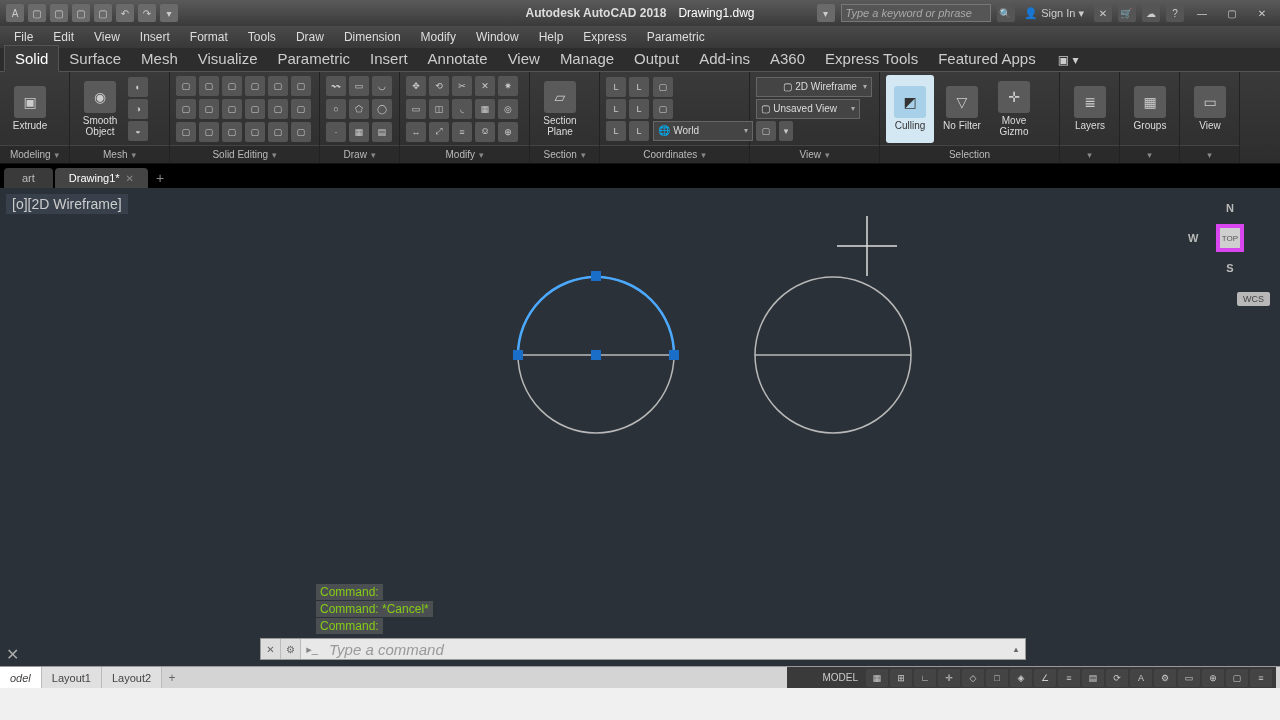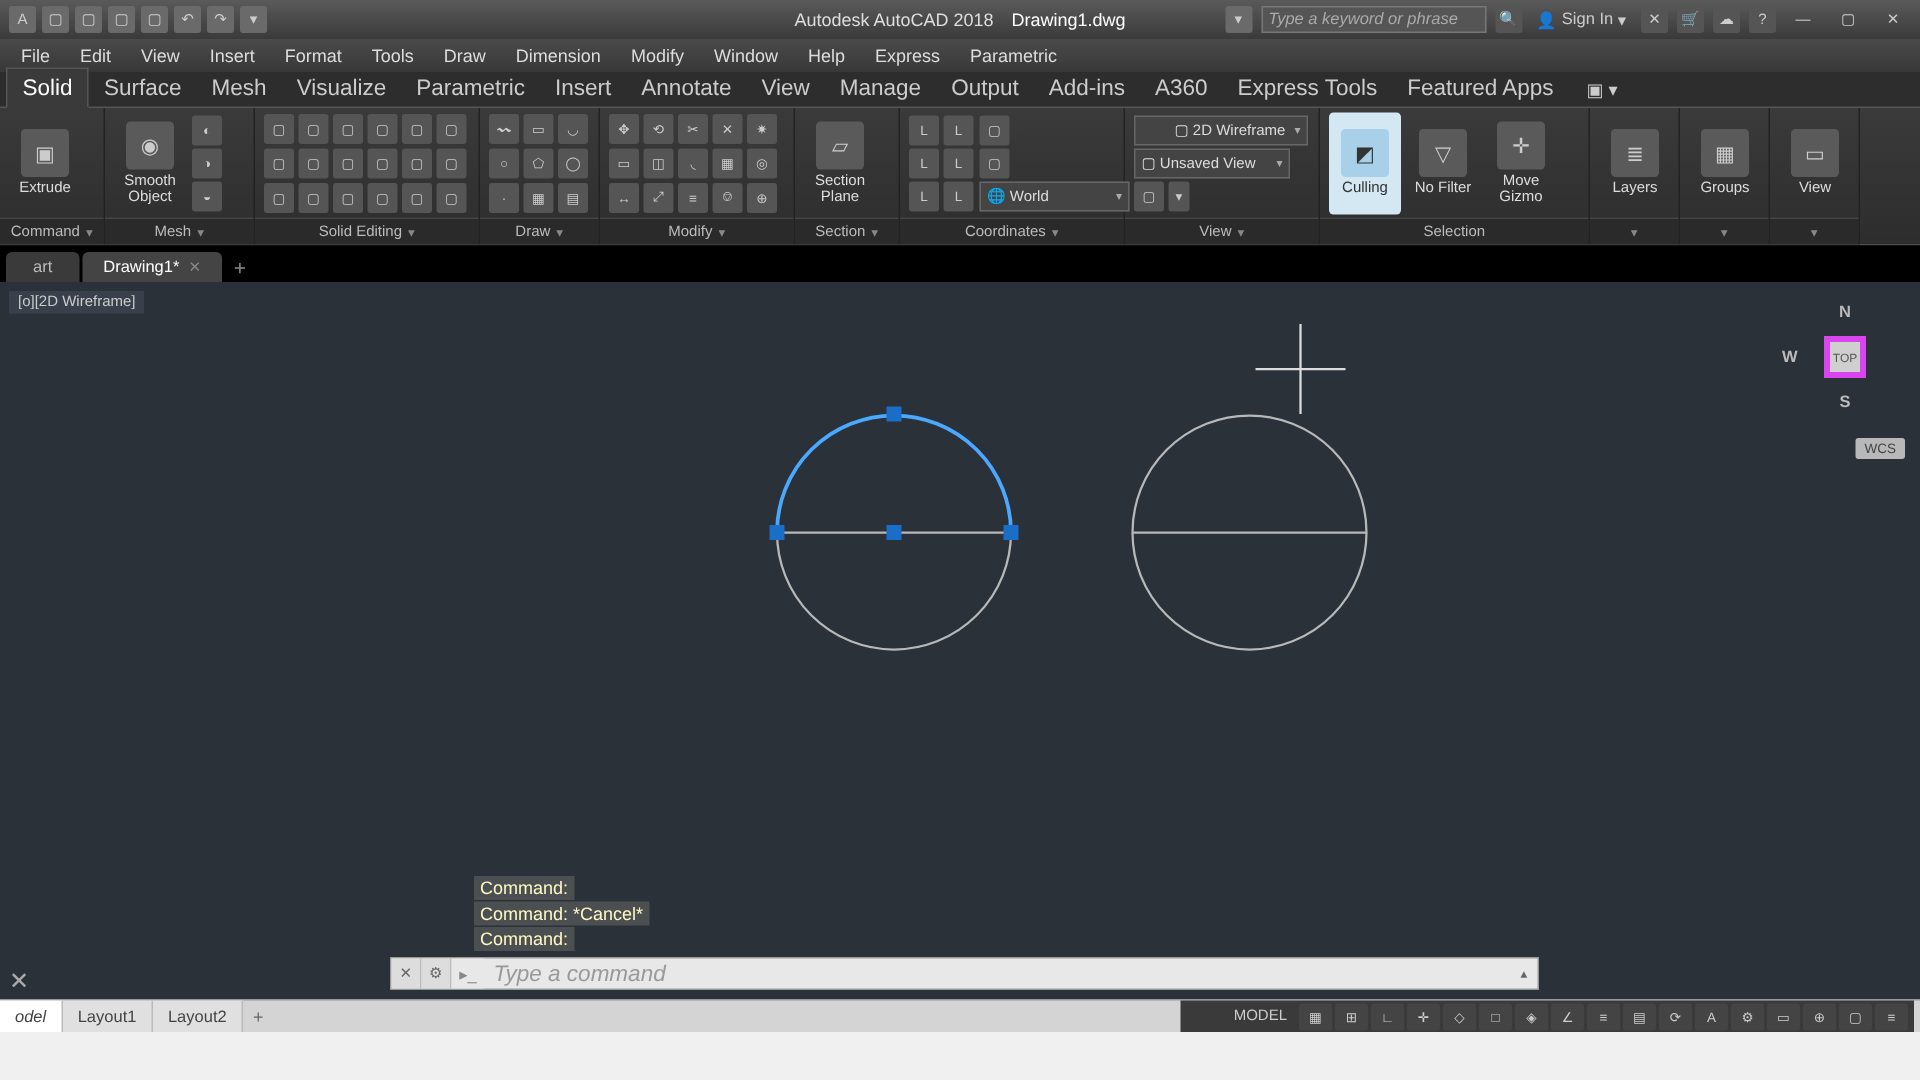--- a/index.html
+++ b/index.html
@@ -3,21 +3,21 @@
 <meta charset="utf-8">
 <style>
 * { margin: 0; padding: 0; box-sizing: border-box; font-family: "Segoe UI", Arial, sans-serif; }
 html, body { width: 1280px; height: 720px; overflow: hidden; background: #f0f0f0; }
 
 
 .titlebar { height: 26px; background: linear-gradient(#5a5a5a,#3a3a3a); display: flex; align-items: center; color: #ddd; font-size: 12px; position: relative; }
 .qat { display: flex; gap: 4px; padding: 0 6px; align-items: center; }
 .qat-btn { width: 18px; height: 18px; background: #6a6a6a; border-radius: 2px; display:flex; align-items:center; justify-content:center; font-size:10px; color:#ccc; }
 .title-center { position:absolute; left:50%; transform:translateX(-50%); display:flex; gap:12px; }
-.title-app { color:#ddd; font-size:12px; }
+.title-app { color:#ddd; font-size:12px;font-weight:bold; }
 .title-doc { color:#fff; font-size:12px; }
 .title-right { margin-left:auto; display:flex; align-items:center; gap:6px; padding-right:6px; }
 .search-box { width:150px; height:18px; background:#555; border:1px solid #777; color:#aaa; font-size:11px; font-style:italic; padding:0 4px; display:flex; align-items:center; }
 .title-icon { width:18px; height:18px; background:#555; border-radius:2px; display:flex; align-items:center; justify-content:center; font-size:10px; color:#ccc; }
 .signin { color:#ccc; font-size:11px; padding:0 4px; display:flex; align-items:center; gap:3px; }
 .win-btn { width:24px; height:18px; display:flex; align-items:center; justify-content:center; color:#ccc; font-size:10px; }
 
 
 .menubar { height: 22px; background: linear-gradient(#4a4a4a,#383838); display:flex; align-items:center; padding:0 4px; }
 .menu-item { color:#ddd; font-size:12px; padding:0 10px; height:100%; display:flex; align-items:center; }
@@ -52,36 +52,36 @@
 
 .doctabs { height:24px; background:#000000; display:flex; align-items:flex-end; padding:0 4px; }
 .doctab { background:#2a2a2a; color:#bbb; font-size:11px; padding:4px 14px; border-top-left-radius:4px; border-top-right-radius:4px; margin-right:2px; display:flex; align-items:center; gap:6px; position:relative; }
 .doctab.fixed { background:#3a3a3a; padding:4px 18px; }
 .doctab.active { background:#444; color:#fff; }
 .doctab .close { font-size:10px; color:#888; }
 .doctab-add { width:20px; height:20px; display:flex; align-items:center; justify-content:center; color:#888; font-size:14px; }
 
 
 .viewport { position:relative; background:#2a3138; height:478px; }
-.vp-label { position:absolute; top:6px; left:6px; background:rgba(60,70,80,0.8); color:#ccc; font-size:10px; padding:2px 6px; display:flex; align-items:center; gap:4px; }
+.vp-label { position:absolute; top:6px; left:6px; background:rgba(60,70,80,0.8); color:#ccc; font-size:14px; padding:2px 6px; display:flex; align-items:center; gap:4px; }
 
 
 .viewcube { position:absolute; top:14px; right:14px; width:72px; height:72px; }
 .vc-face { position:absolute; top:22px; left:22px; width:28px; height:28px; background:#cfcfcf; border:4px solid #d946ef; display:flex; align-items:center; justify-content:center; font-size:8px; color:#555; }
 .vc-n,.vc-s,.vc-e,.vc-w { position:absolute; color:#bbb; font-size:11px; font-weight:bold; }
 .vc-n { top:0; left:50%; transform:translateX(-50%); }
 .vc-s { bottom:0; left:50%; transform:translateX(-50%); }
 .vc-w { left:-6px; top:50%; transform:translateY(-50%); }
 .wcs-badge { position:absolute; top:104px; right:10px; background:#b8b8b8; color:#444; font-size:9px; padding:2px 6px; border-radius:2px; }
 
 
 .drawing { position:absolute; top:0; left:0; width:100%; height:100%; }
 
 
-.cmd-history { position:absolute; bottom:32px; left:316px; font-size:12px; color:#fef9c3; }
+.cmd-history { position:absolute; bottom:32px; left:316px; font-size:12px; color:#84cc16; }
 .cmd-history div { background:rgba(100,100,100,0.6); padding:1px 4px; margin-top:1px; display:inline-block; }
 .cmd-line { position:absolute; bottom:6px; left:260px; right:254px; height:22px; background:#e8e8e8; border:1px solid #999; display:flex; align-items:center; }
 .cmd-x { width:20px; height:100%; display:flex; align-items:center; justify-content:center; background:#ddd; font-size:10px; color:#666; border-right:1px solid #bbb; }
 .cmd-cfg { width:20px; height:100%; display:flex; align-items:center; justify-content:center; background:#ddd; font-size:10px; color:#666; border-right:1px solid #bbb; }
 .cmd-icon { width:22px; height:100%; display:flex; align-items:center; justify-content:center; background:#e8e8e8; font-size:11px; color:#888; }
 .cmd-input { flex:1; height:100%; display:flex; align-items:center; padding:0 6px; color:#999; font-style:italic; font-size:15px; }
 .cmd-up { width:18px; height:100%; display:flex; align-items:center; justify-content:center; color:#666; font-size:9px; }
 
 
 .ucs-area { position:absolute; bottom:2px; left:6px; display:flex; align-items:center; gap:4px; }
@@ -171,21 +171,21 @@
 <div class="ribbon">
 
   <div class="panel" style="width:70px;">
     <div class="panel-body">
       <div class="big-btn">
         <div class="big-icon">▣</div>
         <div class="big-label">Extrude</div>
       </div>
     </div>
     <div class="panel-title">
-        <span>Command</span>
+        <span>Modeling</span>
         <span class="expand">▾</span>
       </div>
   </div>
 
   <div class="panel" style="width:100px;">
     <div class="panel-body">
       <div class="big-btn">
         <div class="big-icon">◉</div>
         <div class="big-label">Smooth
 Object</div>

